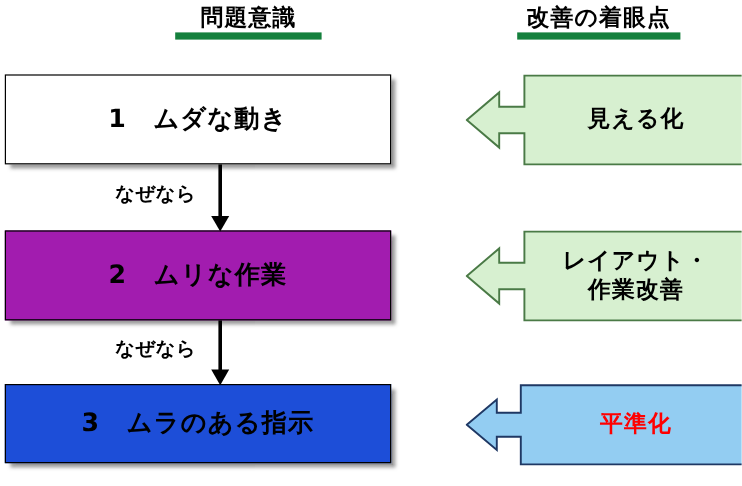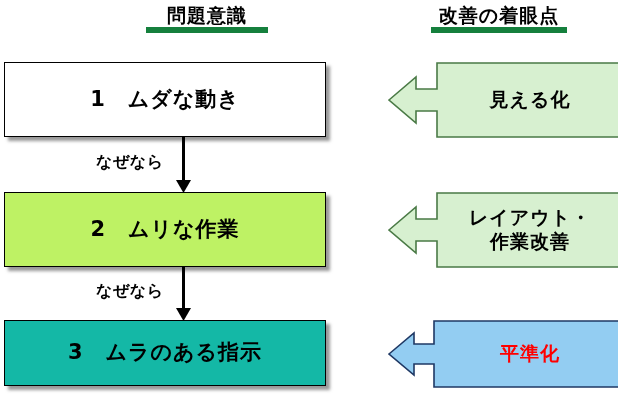--- a/index.html
+++ b/index.html
@@ -50,22 +50,22 @@
     justify-content: center;
   }
   .problem-box .box-label {
     font-size: 21px;
     font-weight: bold;
     letter-spacing: 1px;
     white-space: pre;
     line-height: 1.2;
   }
   #box-1 { top: 62px;  height: 75px; background: #ffffff; }
-  #box-2 { top: 192px; height: 75px; background: #bef264; }
-  #box-3 { top: 320px; height: 66px; background: #14b8a6; }
+  #box-2 { top: 192px; height: 75px; background: #a21caf; }
+  #box-3 { top: 320px; height: 66px; background: #1d4ed8; }
 
   
   .connector {
     position: absolute;
     left: 0;
     top: 0;
     overflow: visible;
   }
   .connector-label {
     position: absolute;

